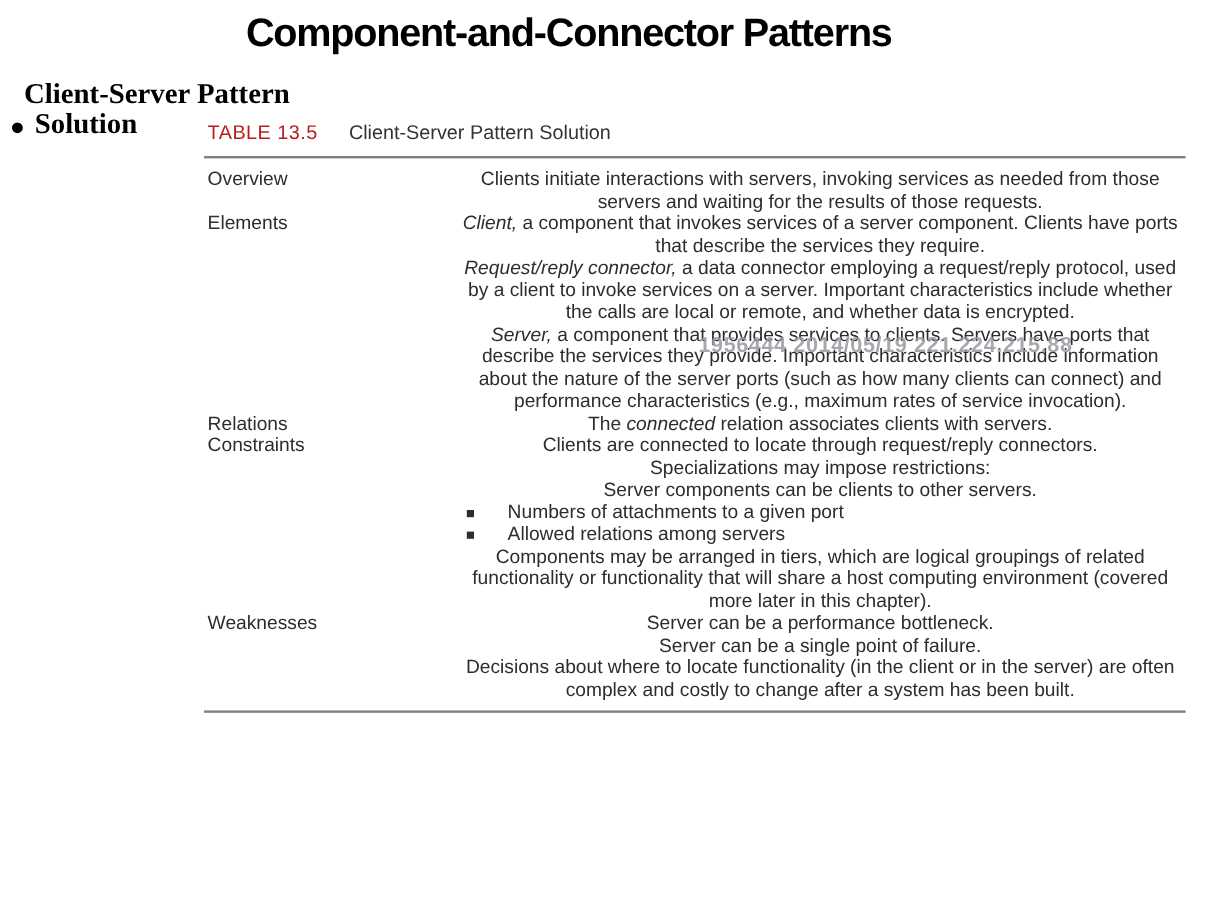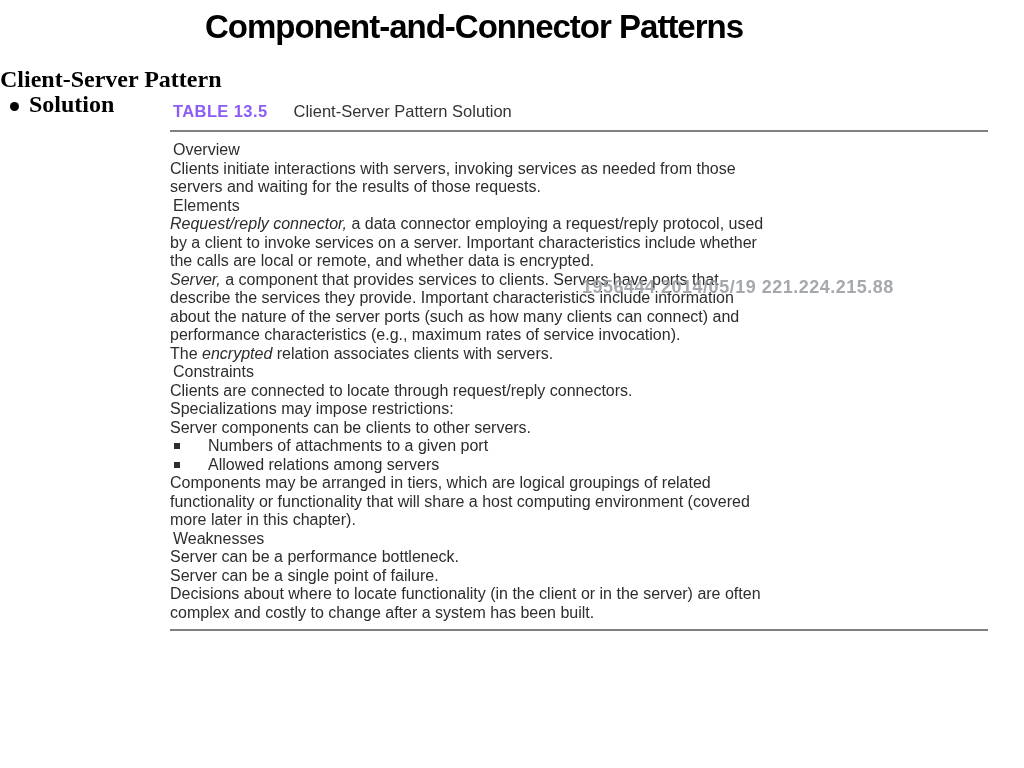--- a/index.html
+++ b/index.html
@@ -16,21 +16,21 @@
     top: 8px; left: 0; width: 948px;
     text-align: center;
     font-size: 33px;
     font-weight: bold;
     letter-spacing: -1px;
     color: var(--title, #000);
     font-family: "Liberation Sans", sans-serif;
   }
   .section-heading {
     position: absolute;
-    left: 0; top: 66px;
+    left: 20px; top: 66px;
     font-family: "Liberation Serif", serif;
     font-weight: bold;
     font-size: 24px;
     color: #000;
     white-space: nowrap;
   }
   .bullet-line {
     position: absolute;
     left: 8px; top: 91px;
     font-family: "Liberation Serif", serif;
@@ -56,43 +56,43 @@
   .table-caption {
     display: flex;
     align-items: baseline;
     gap: 26px;
     padding-left: 3px;
     font-size: 16.5px;
     line-height: 20px;
     color: #333;
   }
   .table-caption .tbl-label {
-    font-weight: bold;
+    font-weight: normal;
     letter-spacing: 0.4px;
-    color: #8b5cf6;
+    color: #b91c1c;
   }
   .rule {
     height: 2px;
     background: var(--rule, #808080);
     margin-top: 9px;
   }
   .table-body {
     padding: 9px 0 7px 0;
     font-size: 16px;
     line-height: 18.5px;
     color: var(--text, #2d2d2d);
   }
-  .trow { display: flex; flex-direction: column; }
+  .trow { display: flex; }
   .tlabel {
     flex: none;
     width: 215px;
     padding-left: 3px;
     box-sizing: border-box;
   }
-  .tcontent { flex: none; width: 597px; }
+  .tcontent { flex: none; width: 597px; text-align: center; }
   .para { margin: 0; }
   .it { font-style: italic; }
   .para.bullet { display: flex; align-items: flex-start; }
   .sq {
     flex: none;
     width: 6px; height: 6px;
     background: var(--text, #2d2d2d);
     margin: 6px 28px 0 4px;
   }
   .watermark {
@@ -128,27 +128,29 @@
   <div class="table-body">
       <div class="trow">
         <div class="tlabel">Overview</div>
         <div class="tcontent">
           <div class="para"><span><span>Clients initiate interactions with servers, invoking services as needed from those servers and waiting for the results of those requests.</span></span></div>
         </div>
       </div>
       <div class="trow">
         <div class="tlabel">Elements</div>
         <div class="tcontent">
+          <div class="para"><span><span class="it">Client,</span><span> a component that invokes services of a server component. Clients have ports that describe the services they require.</span></span></div>
           <div class="para"><span><span class="it">Request/reply connector,</span><span> a data connector employing a request/reply protocol, used by a client to invoke services on a server. Important characteristics include whether the calls are local or remote, and whether data is encrypted.</span></span></div>
           <div class="para"><span><span class="it">Server,</span><span> a component that provides services to clients. Servers have ports that describe the services they provide. Important characteristics include information about the nature of the server ports (such as how many clients can connect) and performance characteristics (e.g., maximum rates of service invocation).</span></span></div>
         </div>
       </div>
       <div class="trow">
+        <div class="tlabel">Relations</div>
         <div class="tcontent">
-          <div class="para"><span><span>The </span><span class="it">encrypted</span><span> relation associates clients with servers.</span></span></div>
+          <div class="para"><span><span>The </span><span class="it">connected</span><span> relation associates clients with servers.</span></span></div>
         </div>
       </div>
       <div class="trow">
         <div class="tlabel">Constraints</div>
         <div class="tcontent">
           <div class="para"><span><span>Clients are connected to locate through request/reply connectors.</span></span></div>
           <div class="para"><span><span>Specializations may impose restrictions:</span></span></div>
           <div class="para"><span><span>Server components can be clients to other servers.</span></span></div>
           <div class="para bullet">
             <span class="sq"></span>

